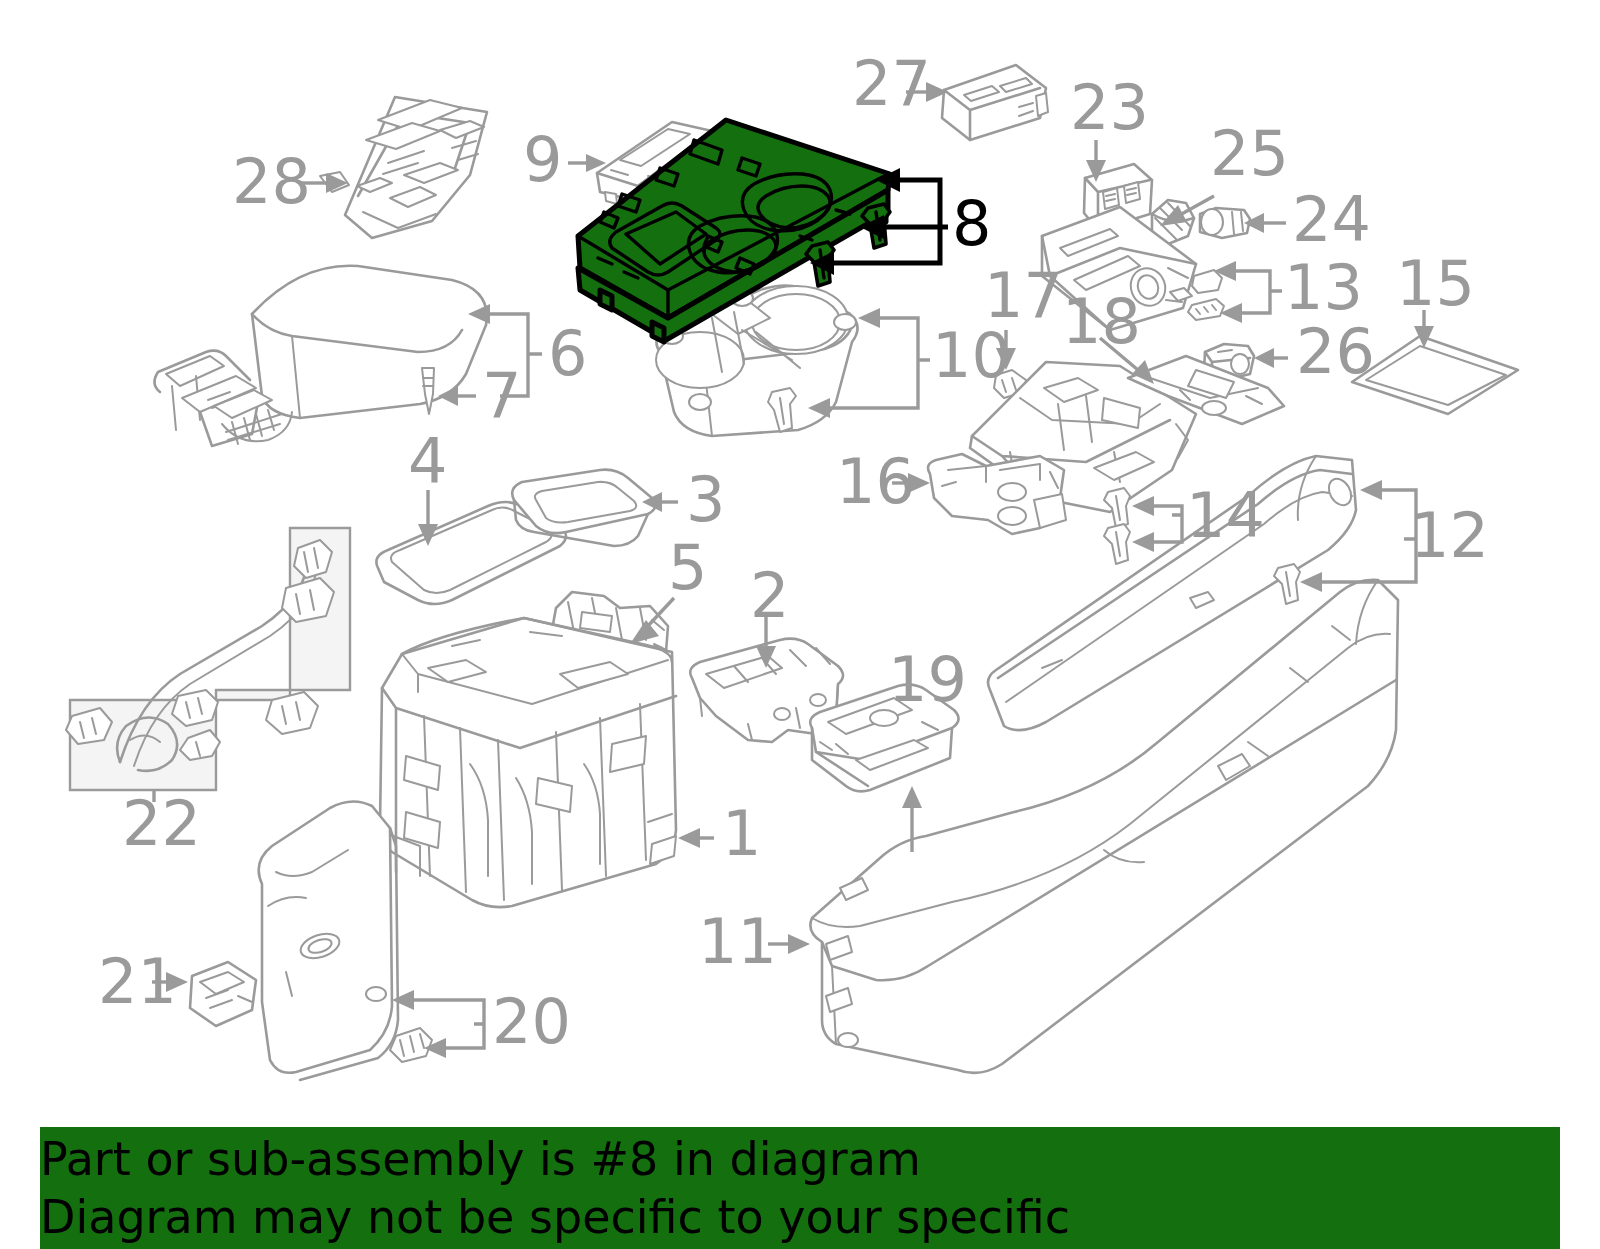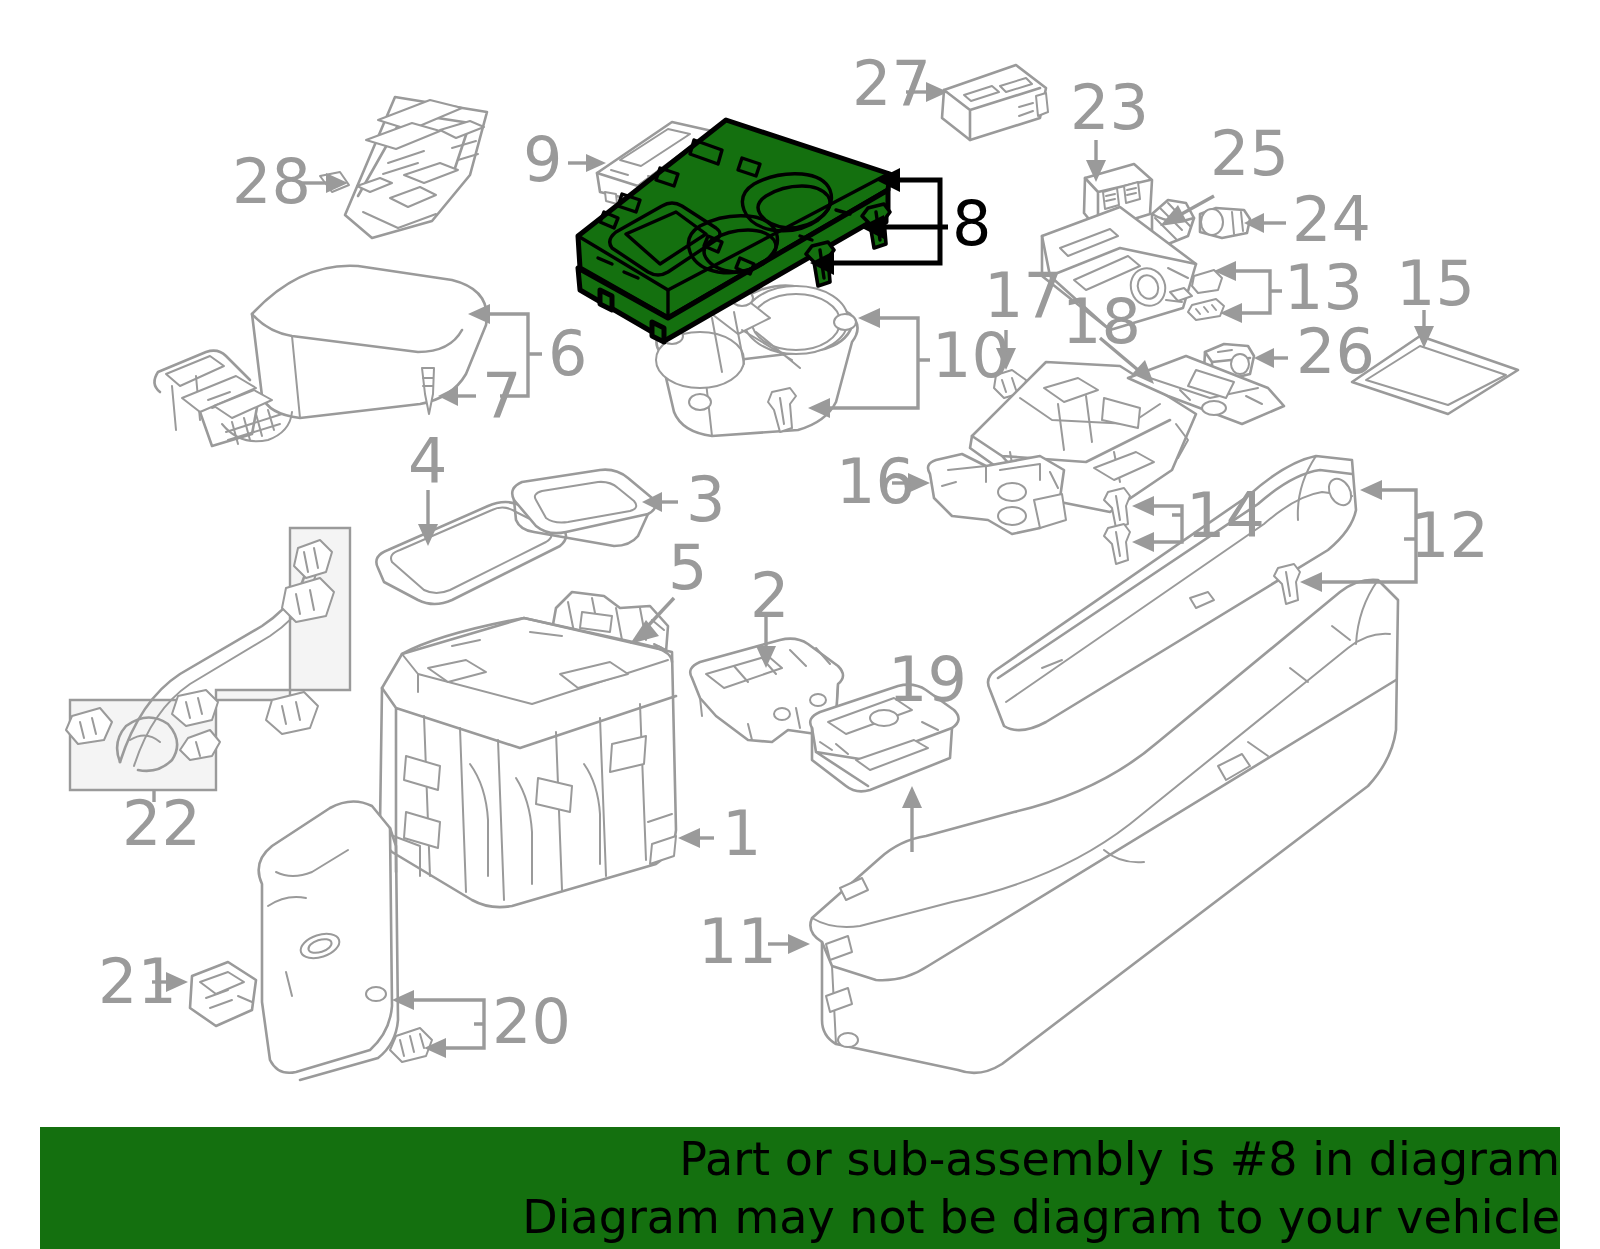--- a/index.html
+++ b/index.html
@@ -38,21 +38,21 @@
   .num-hi{
     font-family:"DejaVu Sans","Liberation Sans",sans-serif;
     font-size:62px;fill:#000000;font-weight:400;
     dominant-baseline:middle;
   }
 
   
   #caption-banner{
     position:absolute;left:40px;top:1127px;width:1520px;height:122px;
     background:#14700f;
-    display:flex;flex-direction:column;align-items:flex-end;justify-content:center;
+    display:flex;flex-direction:column;align-items:flex-start;justify-content:center;
     box-sizing:border-box;
   }
   #caption-banner .cap-line{
     color:#000000;
     font-family:"DejaVu Sans","Liberation Sans",sans-serif;
     font-size:46px;line-height:58px;white-space:nowrap;letter-spacing:0px;
   }
 </style>
 </head>
 <body>
@@ -558,16 +558,16 @@
     <text class="num" x="122" y="828" text-anchor="start">22</text>
     <text class="num" x="722" y="838" text-anchor="start">1</text>
     <text class="num" x="698" y="946" text-anchor="start">11</text>
     <text class="num" x="98" y="986" text-anchor="start">21</text>
     <text class="num" x="492" y="1026" text-anchor="start">20</text>
 
   </svg>
 
   <div id="caption-banner">
     <div class="cap-line">Part or sub-assembly is #8 in diagram</div>
-    <div class="cap-line">Diagram may not be diagram to your vehicle</div>
+    <div class="cap-line">Diagram may not be specific to your specific</div>
   </div>
 
 </div>
 
 </body></html>

